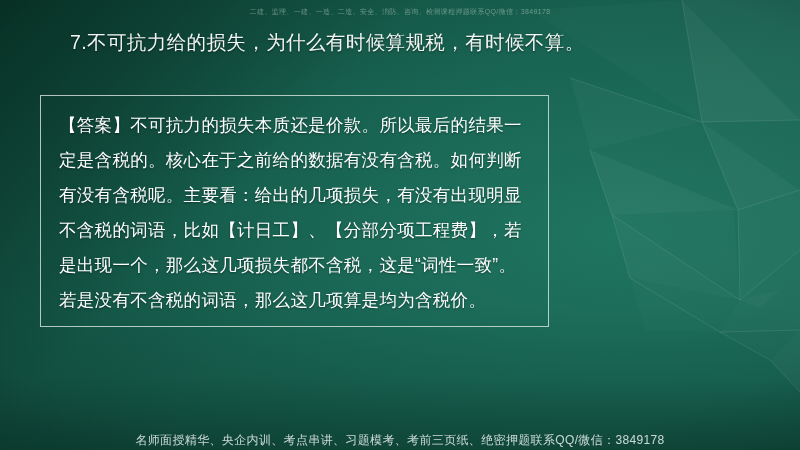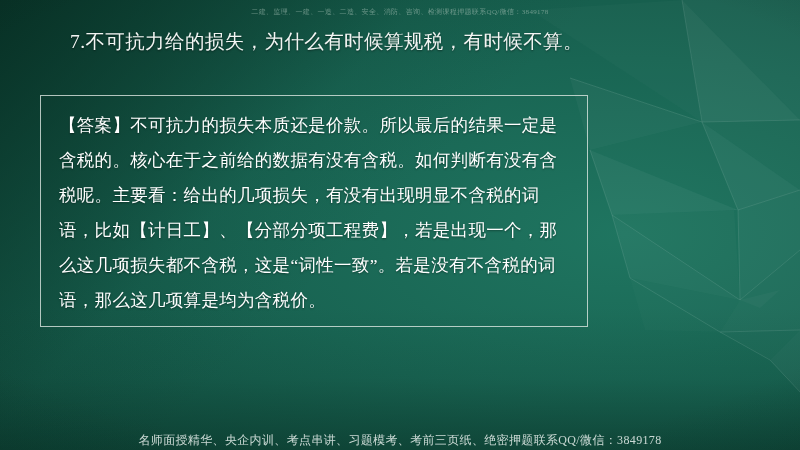--- a/index.html
+++ b/index.html
@@ -5,21 +5,21 @@
   html, body {
     margin: 0;
     padding: 0;
     background: #0d3b2e;
   }
   #slide {
     position: relative;
     width: 800px;
     height: 450px;
     overflow: hidden;
-    font-family: Liberation Serif, serif;
+    font-family: Liberation Sans, sans-serif;
     background: #17604f;
   }
   
   .bg-base {
     position: absolute;
     inset: 0;
     background:
       radial-gradient(130% 115% at 78% 52%, #1f7560 0%, #196553 34%, #145646 62%, #0e4436 100%);
   }
   .bg-dark-tl {
@@ -62,21 +62,21 @@
     line-height: 30px;
     letter-spacing: 0.4px;
     text-indent: 42px;
     text-shadow: 0 1px 2px rgba(0,0,0,0.45);
   }
   
   .answer-box {
     position: absolute;
     left: 40px;
     top: 95px;
-    width: 548px;
+    width: 509px;
     height: 232px;
     border: 1px solid rgba(226,234,230,0.78);
     box-sizing: border-box;
     padding: 12px 16px 20px 18px;
   }
   .answer-text {
     color: #ffffff;
     font-size: 17.5px;
     line-height: 35px;
     letter-spacing: 0.3px;

